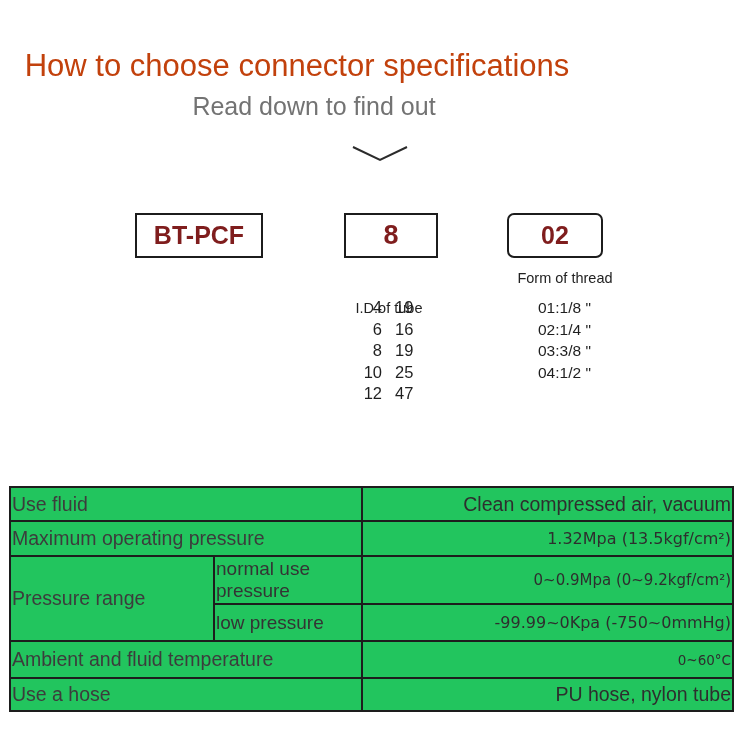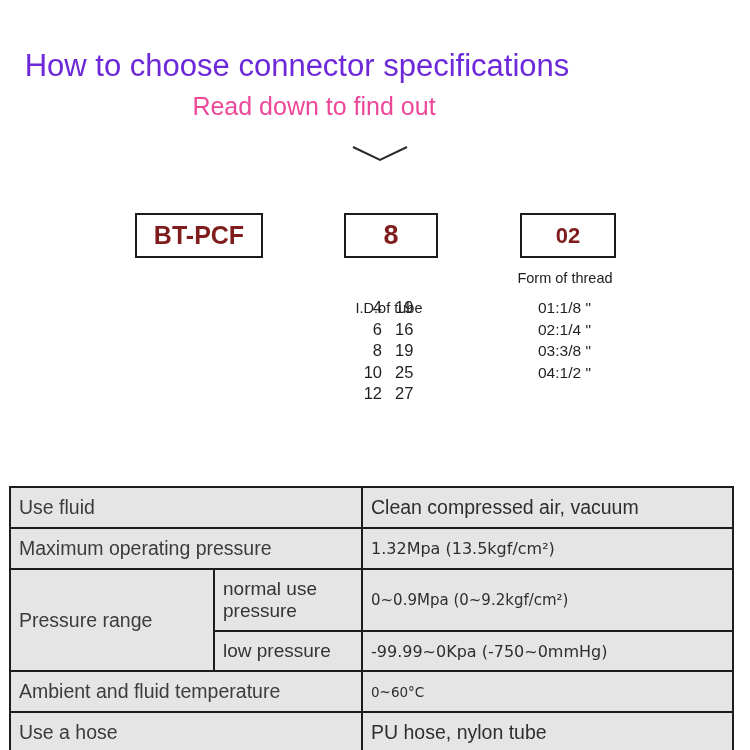--- a/index.html
+++ b/index.html
@@ -3,60 +3,60 @@
 <meta charset="utf-8">
 <style>
   html,body{margin:0;padding:0;}
   body{
     width:750px;height:750px;position:relative;background:#ffffff;
     font-family:"Liberation Sans",sans-serif;color:#222;overflow:hidden;
   }
   
   .title{
     position:absolute;top:48px;left:0;width:594px;text-align:center;
-    font-size:31px;font-weight:500;color:#6d28d9;letter-spacing:0;
+    font-size:31px;font-weight:500;color:#c2410c;letter-spacing:0;
   }
   .subtitle{
     position:absolute;top:92px;left:0;width:628px;text-align:center;
-    font-size:25px;color:#ec4899;
+    font-size:25px;color:#737373;
   }
   .chevron{position:absolute;left:347px;top:141px;}
   
   .pn-box{
     position:absolute;border:2px solid #1c1c1c;background:#fff;
     display:flex;align-items:center;justify-content:center;
     font-weight:bold;color:#7f1d1d;
   }
   .box-prefix{left:135px;top:213px;width:124px;height:41px;font-size:25px;}
   .box-tube{left:344px;top:213px;width:90px;height:41px;font-size:27px;}
-  .box-thread{left:520px;top:213px;width:92px;height:41px;font-size:22px;}
+  .box-thread{left:507px;top:213px;width:92px;height:41px;font-size:25px;border-radius:7px;}
   .col-label{
     position:absolute;top:270px;font-size:14.5px;color:#222;text-align:center;
   }
   .label-tube{left:329px;width:120px;margin-top:30px;}
   .label-thread{left:495px;width:140px;text-align:center;}
   
   .tube-list{position:absolute;left:352px;top:297px;font-size:16.5px;color:#1f1f1f;}
   .tube-list .row{display:flex;line-height:21.6px;}
   .tube-list .id{width:30px;text-align:right;}
   .tube-list .od{margin-left:13px;}
   .thread-list{position:absolute;left:538px;top:297px;font-size:15.5px;color:#1f1f1f;line-height:21.6px;}
   
   table.spec{
     position:absolute;left:9px;top:486px;width:723px;
     border-collapse:collapse;table-layout:fixed;
   }
   table.spec td{
-    border:2px solid #1d1d1d;padding:8px;vertical-align:middle;overflow:hidden;
-    background:#e5e5e5;
+    border:2px solid #1d1d1d;padding:1px;vertical-align:middle;overflow:hidden;
+    background:#22c55e;
   }
   td.stripe{background:#f5eddf;}
   td.label-cell{padding-left:26px;font-size:19.5px;color:#3c3c3c;text-align:left;}
   td.sub-cell{font-size:19px;color:#343434;}
-  td.value-cell{text-align:left;color:#2e2e2e;}
+  td.value-cell{text-align:right;color:#2e2e2e;}
   .val-big{font-size:19.5px;font-family:"Liberation Sans",sans-serif;}
   .val-med{font-size:16px;font-family:"DejaVu Sans",sans-serif;}
   .val-sm15{font-size:15px;font-family:"DejaVu Sans",sans-serif;}
   .val-tiny{font-size:13.5px;font-family:"DejaVu Sans",sans-serif;}
 </style>
 </head>
 <body>
 
 <div class="title">How to choose connector specifications</div>
 <div class="subtitle">Read down to find out</div>
@@ -86,21 +86,21 @@
   <div class="row">
     <span class="id">8</span>
     <span class="od">19</span>
   </div>
   <div class="row">
     <span class="id">10</span>
     <span class="od">25</span>
   </div>
   <div class="row">
     <span class="id">12</span>
-    <span class="od">27</span>
+    <span class="od">47</span>
   </div>
 </div>
 
 <div class="thread-list">
   <div>01:1/8 "</div>
   <div>02:1/4 "</div>
   <div>03:3/8 "</div>
   <div>04:1/2 "</div>
 </div>
 

